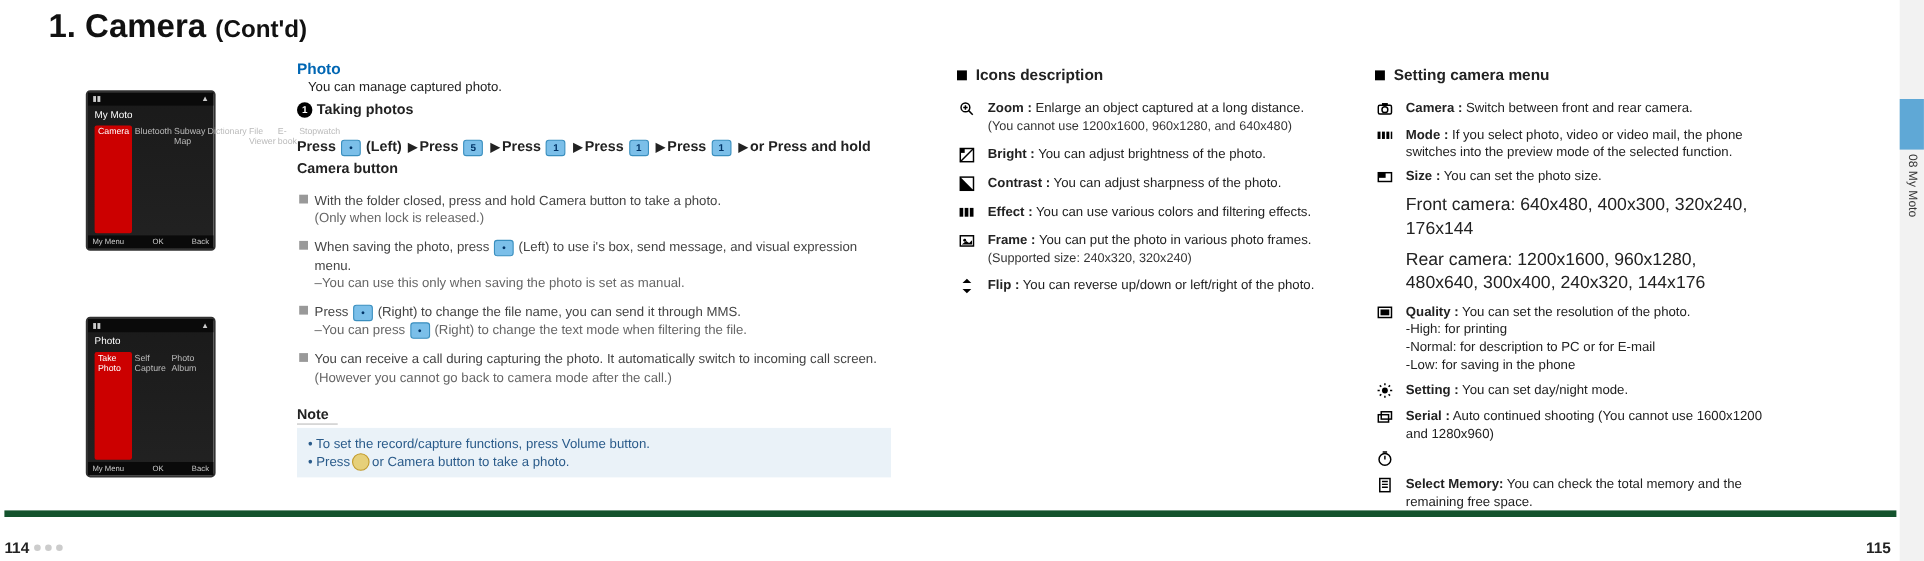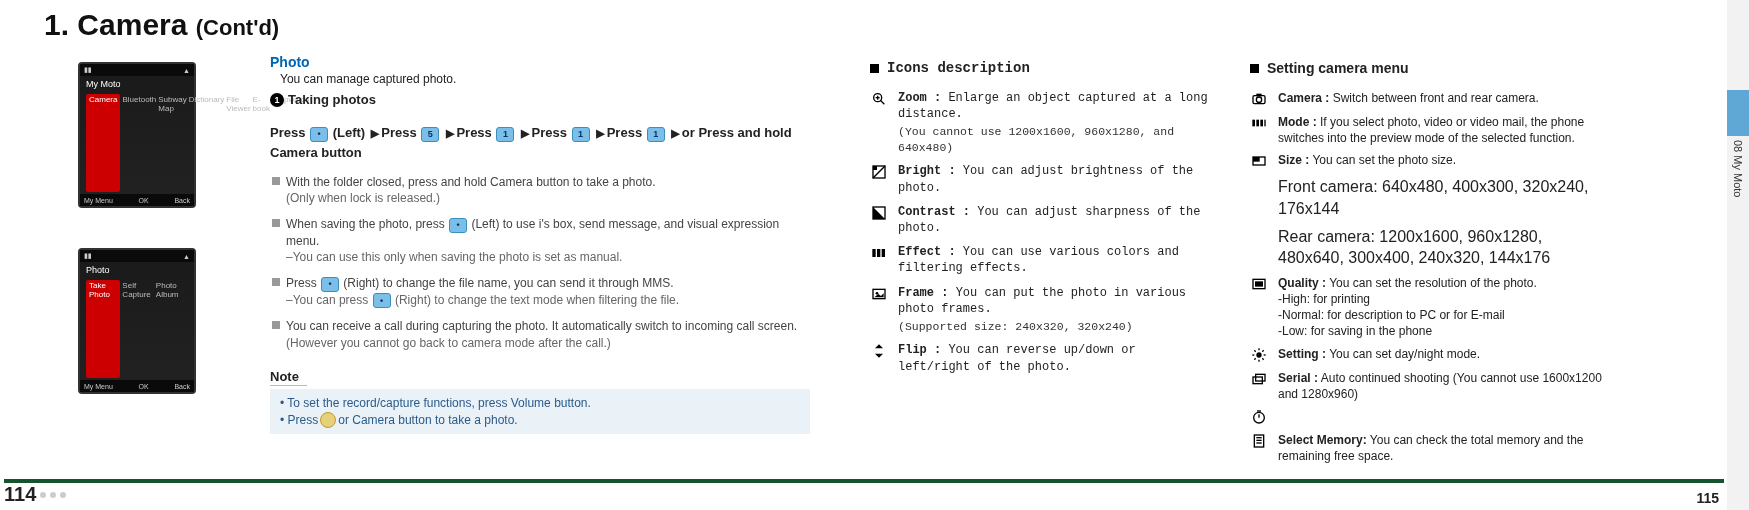--- a/index.html
+++ b/index.html
@@ -31,21 +31,21 @@
     font-weight: 900;
     color: #111;
   }
   .page-title .contd { font-weight: 600; font-size: 22px; }
   .phone-shot {
     width: 118px;
     height: 146px;
     background: linear-gradient(#1a1a1a,#222);
     border: 2px solid #323232;
     border-radius: 4px;
-    margin: 40px auto 30px;
+    margin: 60px auto 30px;
     display: flex;
     flex-direction: column;
     font-size: 8px;
     color: #ccc;
   }
   .phone-shot .statusbar {
     height: 12px;
     background:#0a0a0a;
     display:flex;
     justify-content:space-between;
@@ -176,21 +176,20 @@
     color:#2a5b8a;
   }
   .note-body .nline{ display:flex; align-items:center; gap:2px; line-height:1.4;}
   .note-body .dot{ color:#2a5b8a;}
   .note-body .okkey{
     width:16px;height:16px;border-radius:50%;border:1px solid #c29a2a;background:#e6d07a;display:inline-block;
   }
   .col-icons{
     width:390px;
     padding:60px 10px 0 40px;
-    font-family:Liberation Mono, monospace;
   }
   .block-head{
     font-weight:700;
     font-size:14px;
     display:flex;
     align-items:center;
     gap:8px;
     margin-bottom:14px;
   }
   .block-head .bs{width:9px;height:9px;background:#000;flex:0 0 9px;}
@@ -240,24 +239,24 @@
   .side-tab .vt{
     position:absolute;
     top:140px;
     writing-mode:vertical-rl;
     font-size:11px;
     color:#333;
   }
   .footer-left{
     position:absolute;
     left:4px;bottom:4px;
-    font-size:20px;font-weight:700;
+    font-size:14px;font-weight:700;
     display:flex;align-items:center;gap:4px;
-    border-top:4px solid #14532d;
-    padding-top:0;
+    border-top:6px solid #14532d;
+    padding-top:20px;
     width:1720px;
   }
   .footer-left .d{width:6px;height:6px;border-radius:50%;background:#ccc;display:inline-block;}
   .footer-right{
     position:absolute;
     right:30px;bottom:4px;
     font-size:14px;font-weight:700;
     display:flex;align-items:center;gap:4px;
   }
 </style>

